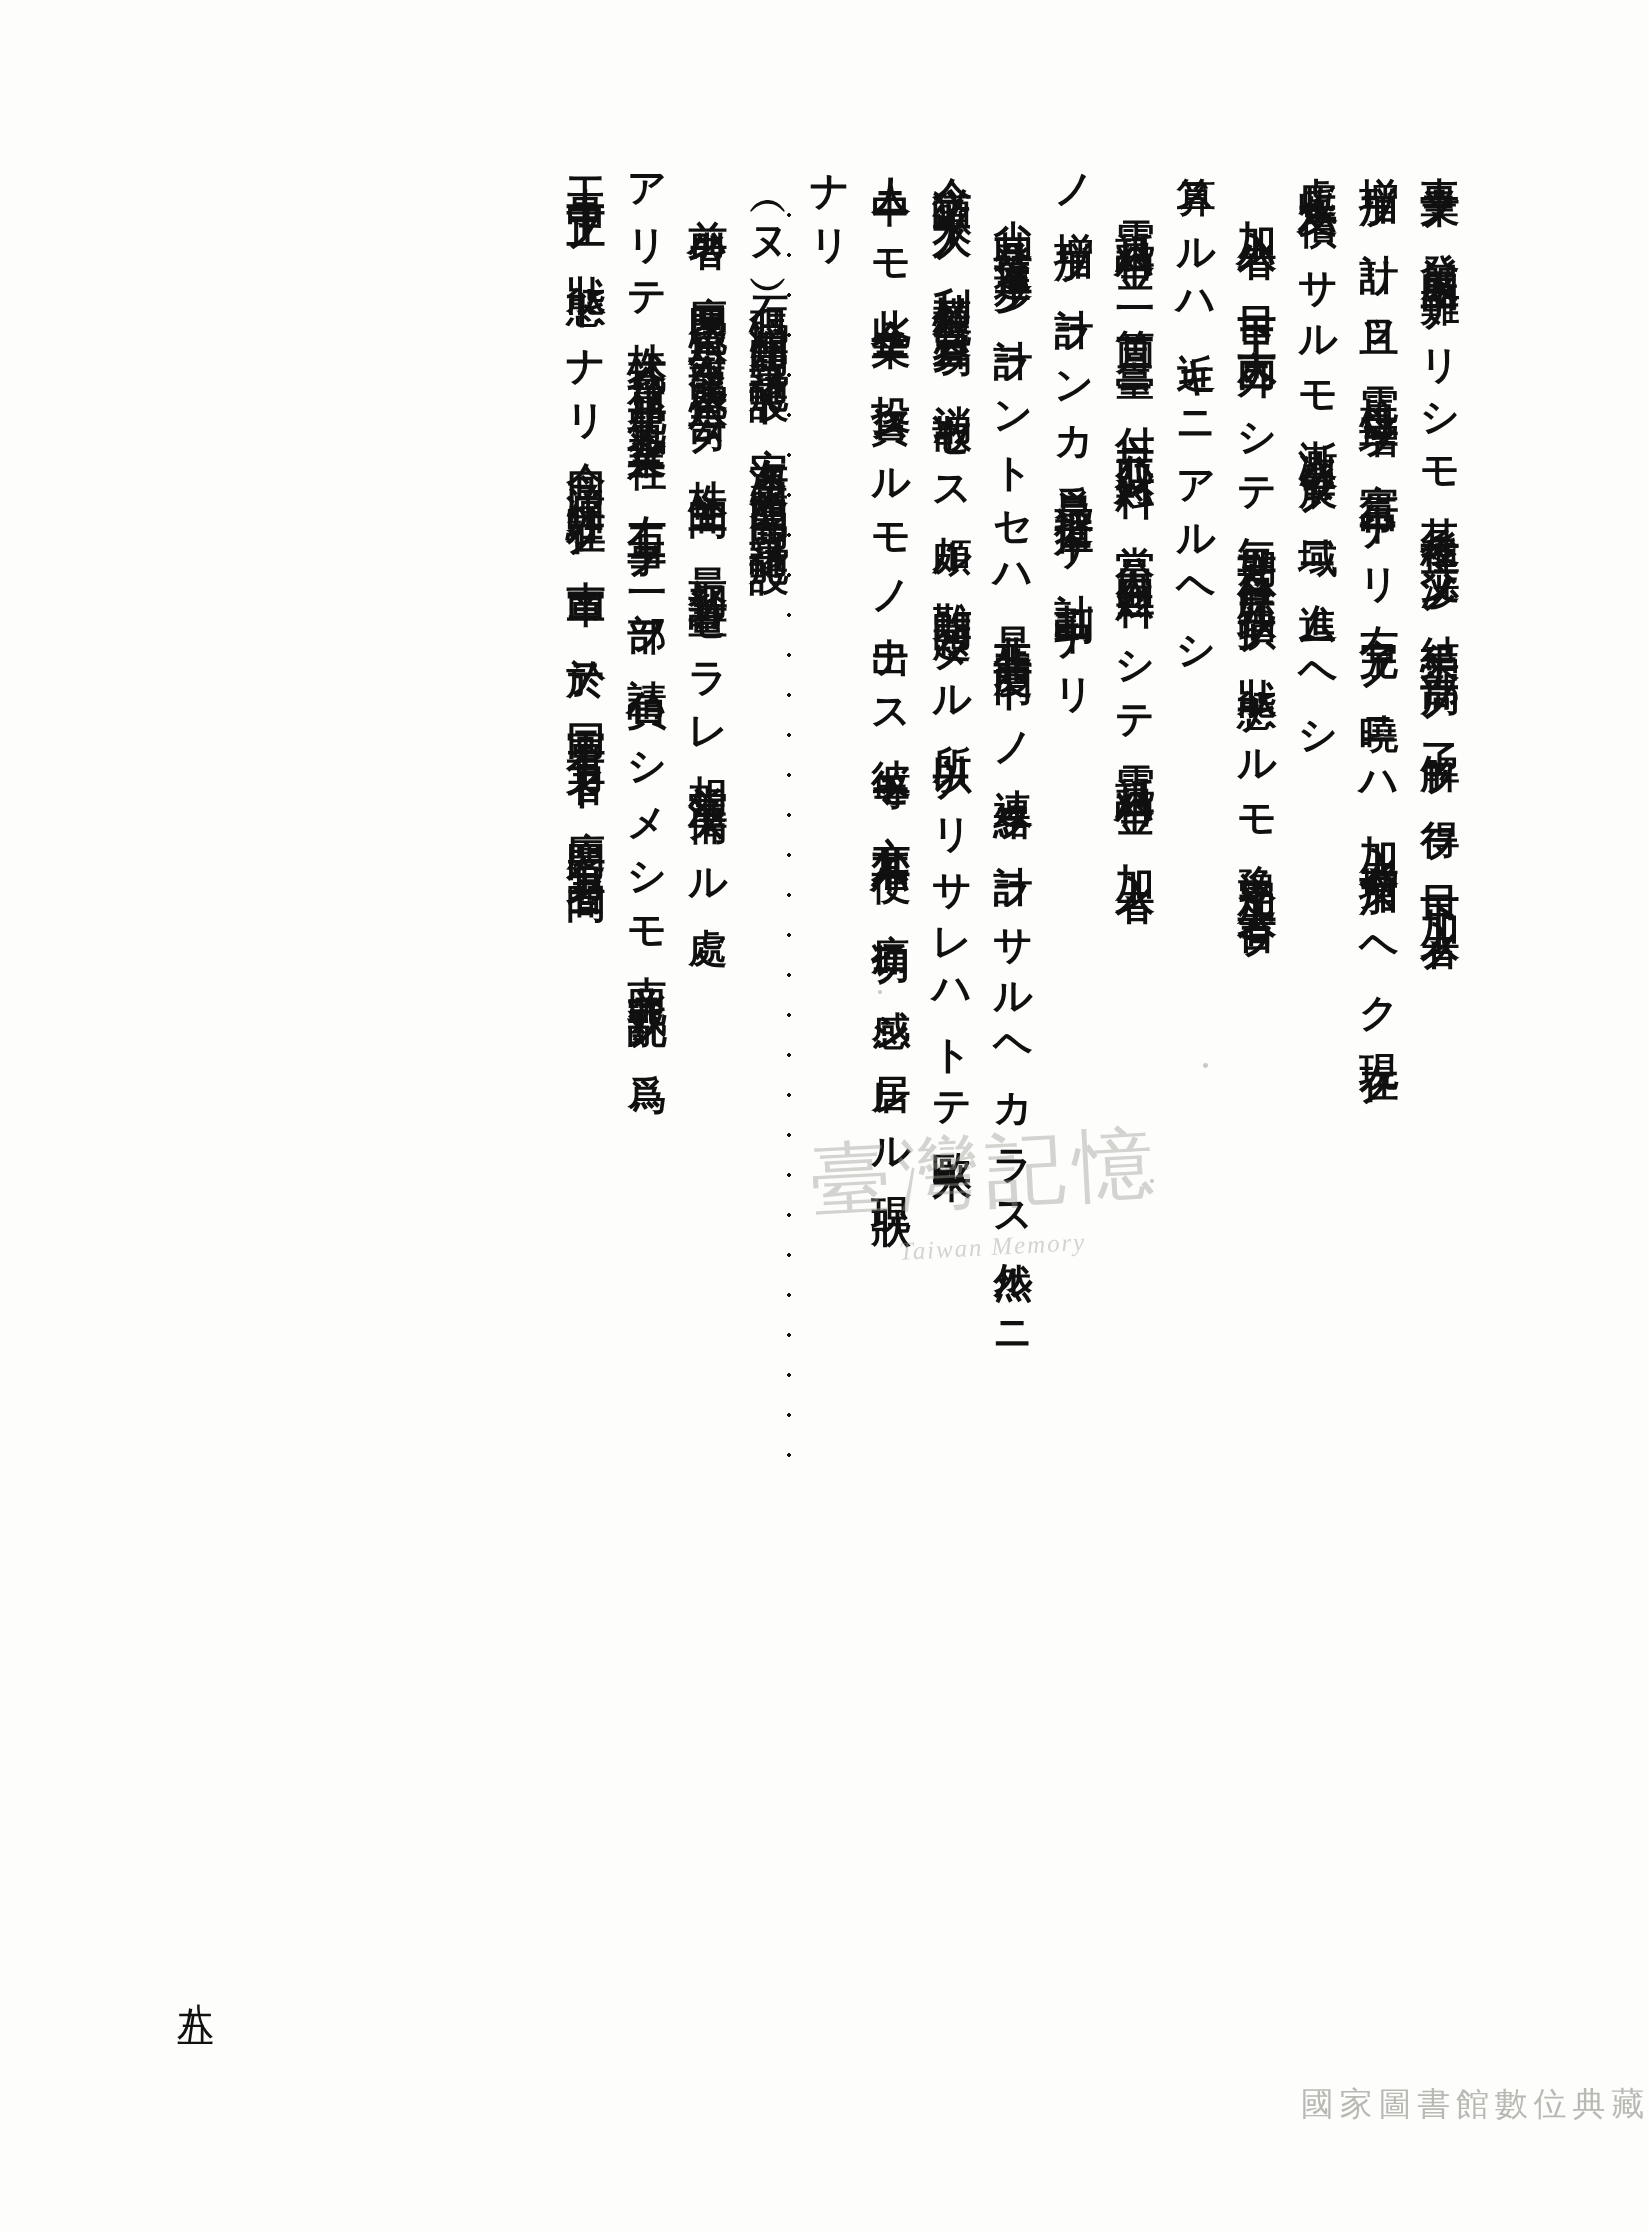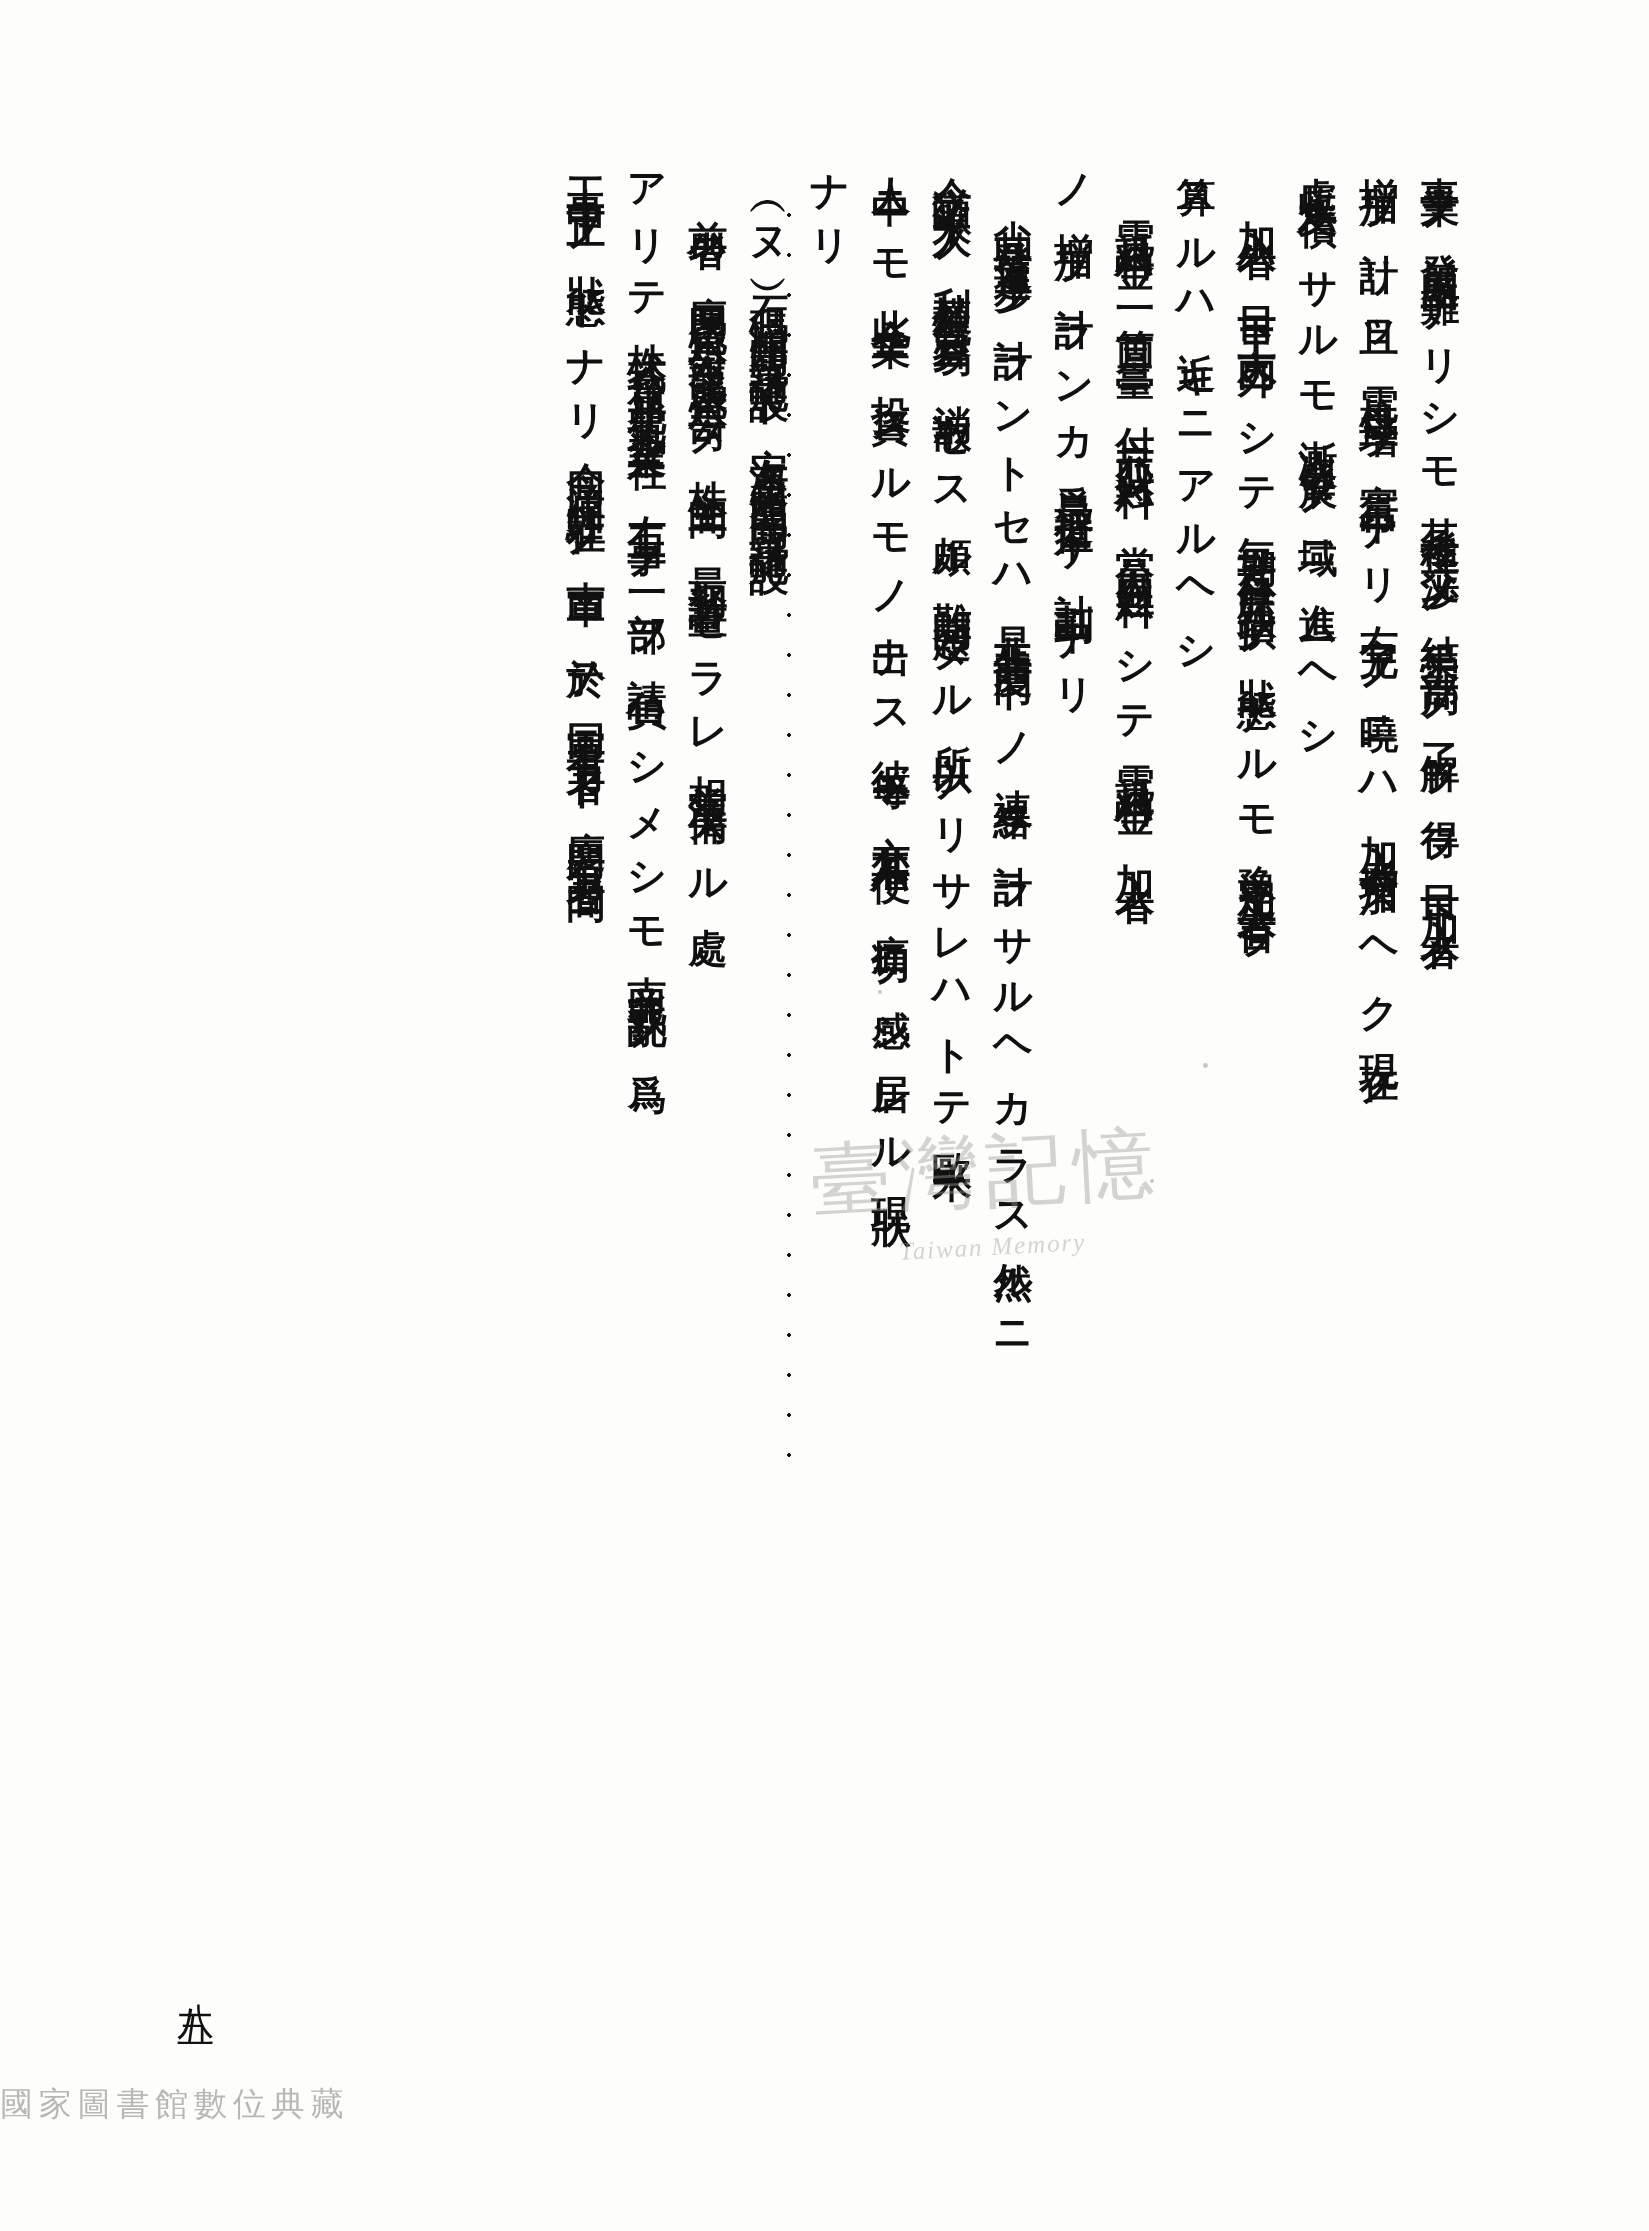--- a/index.html
+++ b/index.html
@@ -117,21 +117,21 @@
     transform: rotate(-3deg);
     white-space: nowrap;
   }
 
   
   #footer-credit {
     position: absolute;
     left: 0;
     right: 0;
     bottom: 105px;
-    text-align: left;
+    text-align: right;
     font-size: 33px;
     letter-spacing: 5.8px;
     color: #b9b9b4;
     font-family: "DejaVu Serif", "Liberation Serif", serif;
   }
 
   
   .speck {
     position: absolute;
     background: #c9c9c3;

